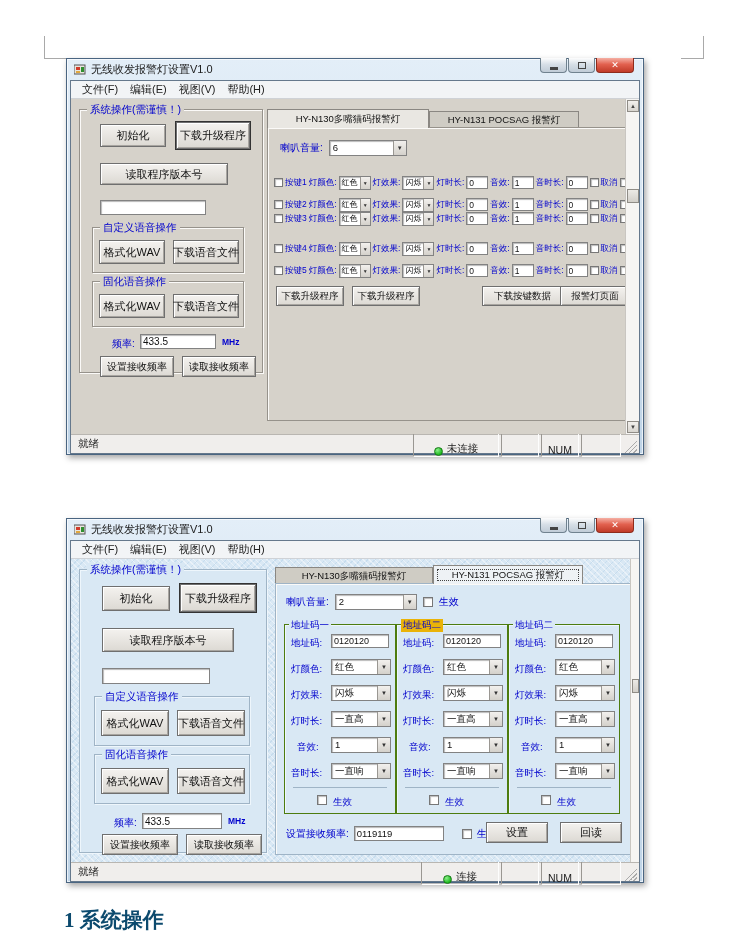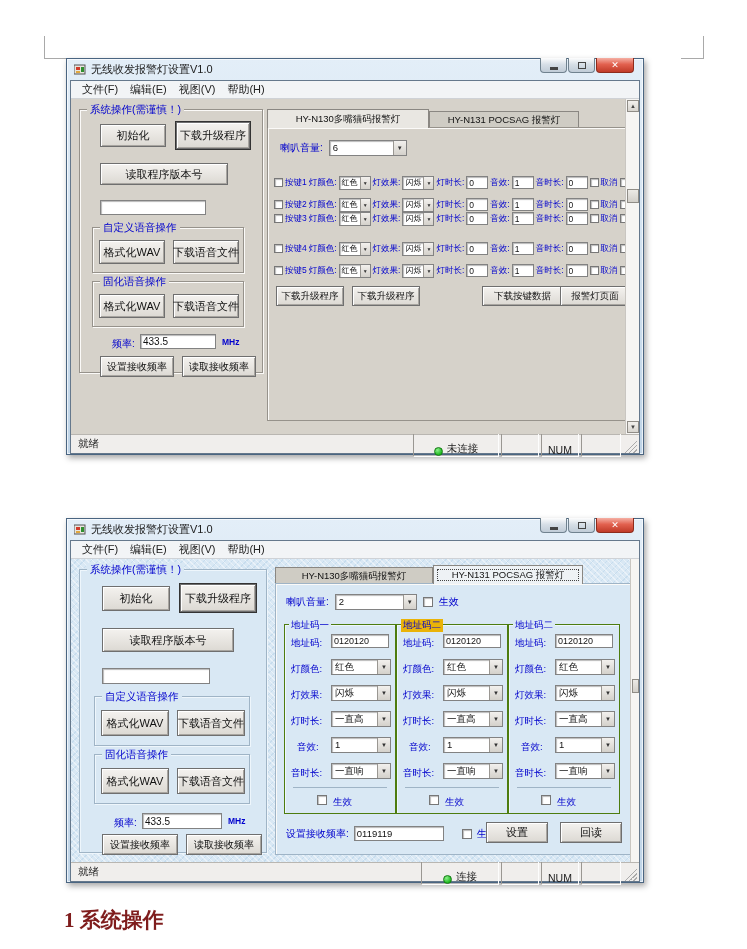--- a/index.html
+++ b/index.html
@@ -62,21 +62,21 @@
   .tab.active { background:#e9e7e2; height:19px; margin-top:-2px; z-index:2; }
   .tab.dotted:after { content:""; position:absolute; inset:3px; border:1px dotted #444; }
   .tabpage { position:absolute; border:1px solid #96928b; box-shadow:inset 1px 1px 0 #fbfaf8; background:inherit; }
 
   .addrcol { position:absolute; top:0; height:100%; border:1px solid #4d7c0f; box-shadow:inset 1px 1px 0 #eef6fc; }
   .acl { position:absolute; font-size:9.5px; }
   .addrcol .sel { position:absolute; width:60px; }
   .addrcol .inp { position:absolute; }
 
   .caption { position:absolute; left:64px; top:477px; width:620px; font-family:"Liberation Serif","DejaVu Serif",serif; font-size:15.5px; color:#000; }
-  .heading { position:absolute; left:64px; top:906px; font-family:"Liberation Serif","DejaVu Serif",serif; font-size:21px; font-weight:bold; color:#7f1d1d; }
+  .heading { position:absolute; left:64px; top:906px; font-family:"Liberation Serif","DejaVu Serif",serif; font-size:21px; font-weight:bold; color:#0c4a6e; }
 
   
   .vscroll { position:absolute; width:14px; background:#f6f5f3; border-left:1px solid #c9c6c1; }
   .sbtn { position:absolute; left:1px; width:12px; height:12px; background:linear-gradient(#f2f0ed,#d8d5cf); border:1px solid #8f8c86; display:flex; align-items:center; justify-content:center; font-size:6px; color:#444; }
   .sthumb { position:absolute; left:1px; width:12px; height:14px; background:linear-gradient(#eceae6,#d2cfc9); border:1px solid #8f8c86; }
 </style>
 </head>
 <body>
 
 <div class="page">

